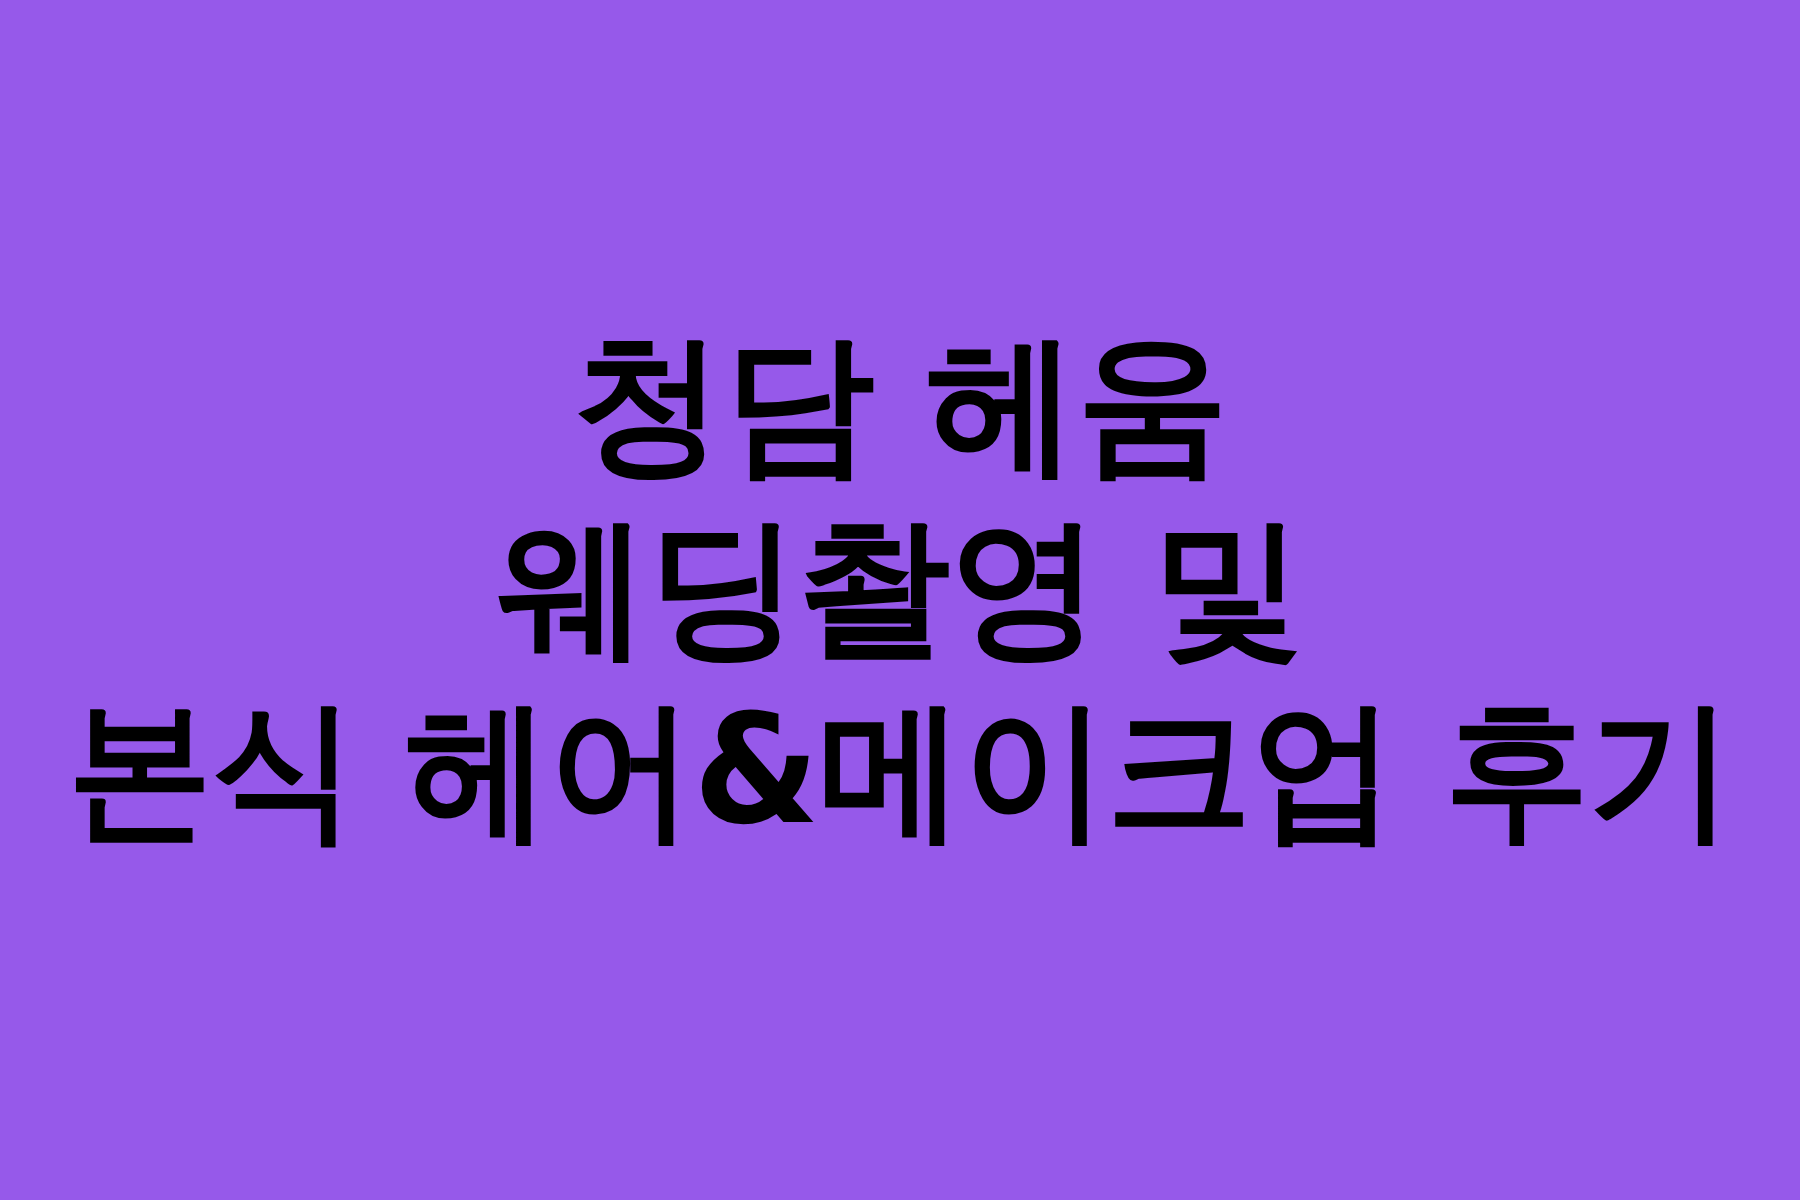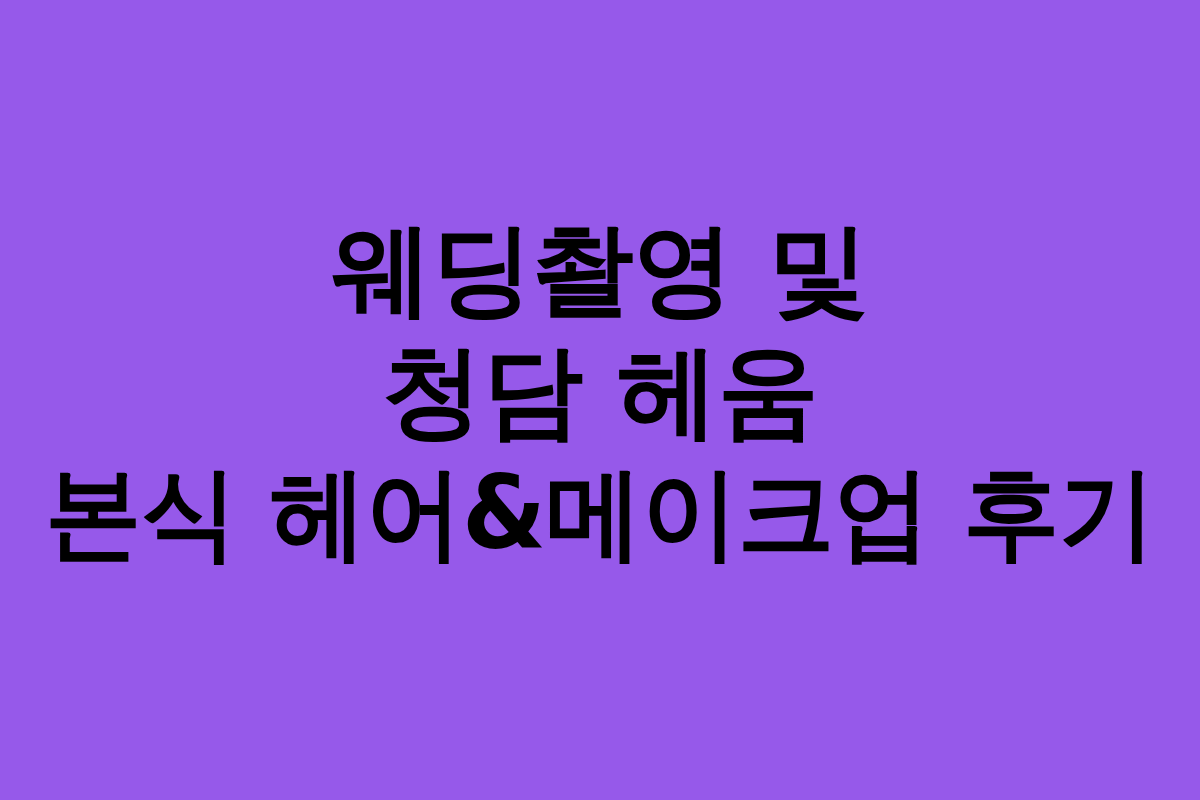--- a/index.html
+++ b/index.html
@@ -64,21 +64,21 @@
     transform: scaleX(1.0);
   }
 </style>
 </head>
 <body style="background: rgb(150, 89, 234);">
 
 <div id="canvas" style="background: rgb(150, 89, 234);">
 
   <div id="title-block">
 
+    <span class="title-line line-1" style="color: rgb(0, 0, 0); transform: scaleX(1);">청담 헤움</span>
+
     <span class="title-line line-2" style="color: rgb(0, 0, 0); transform: scaleX(1);">웨딩촬영 및</span>
-
-    <span class="title-line line-1" style="color: rgb(0, 0, 0); transform: scaleX(1);">청담 헤움</span>
 
     <span class="title-line line-3" style="color: rgb(0, 0, 0); transform: scaleX(0.955327);">본식 헤어&amp;메이크업 후기</span>
 
   </div>
 
 </div>
 
 </body></html>

